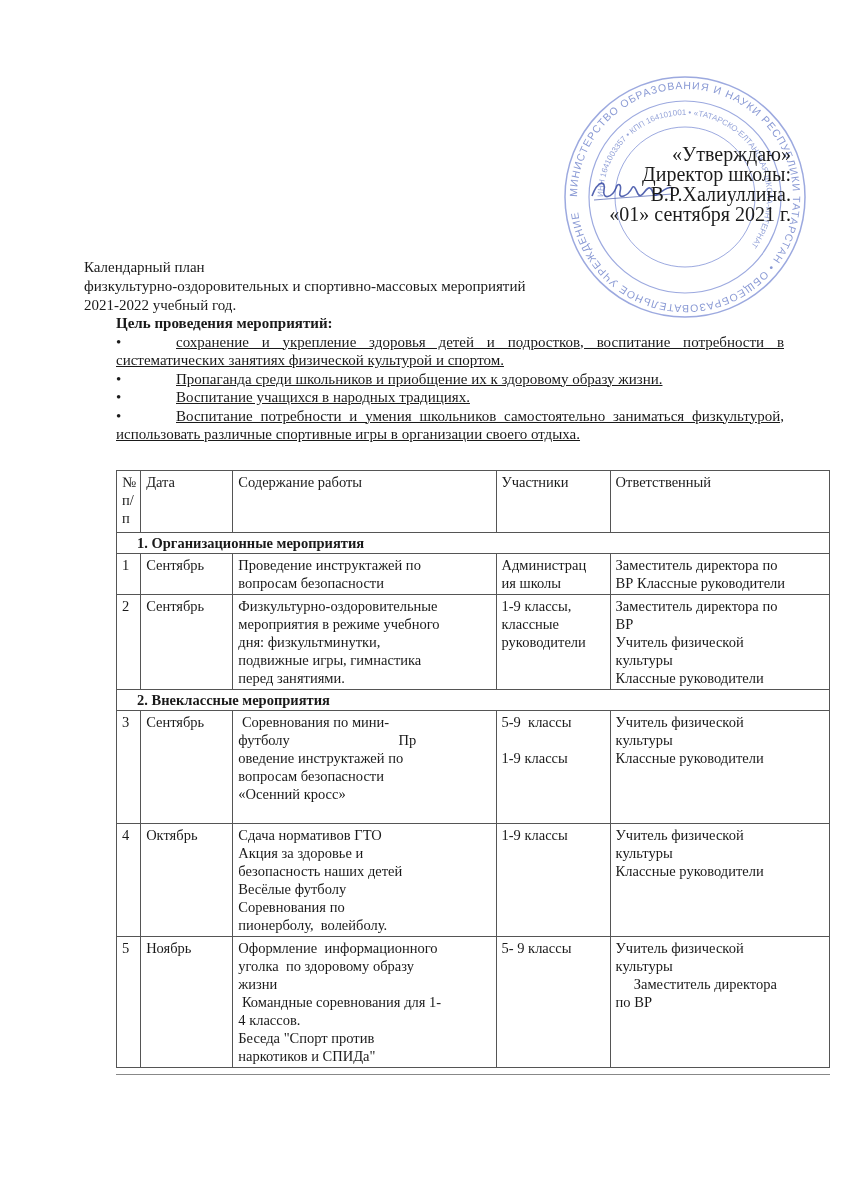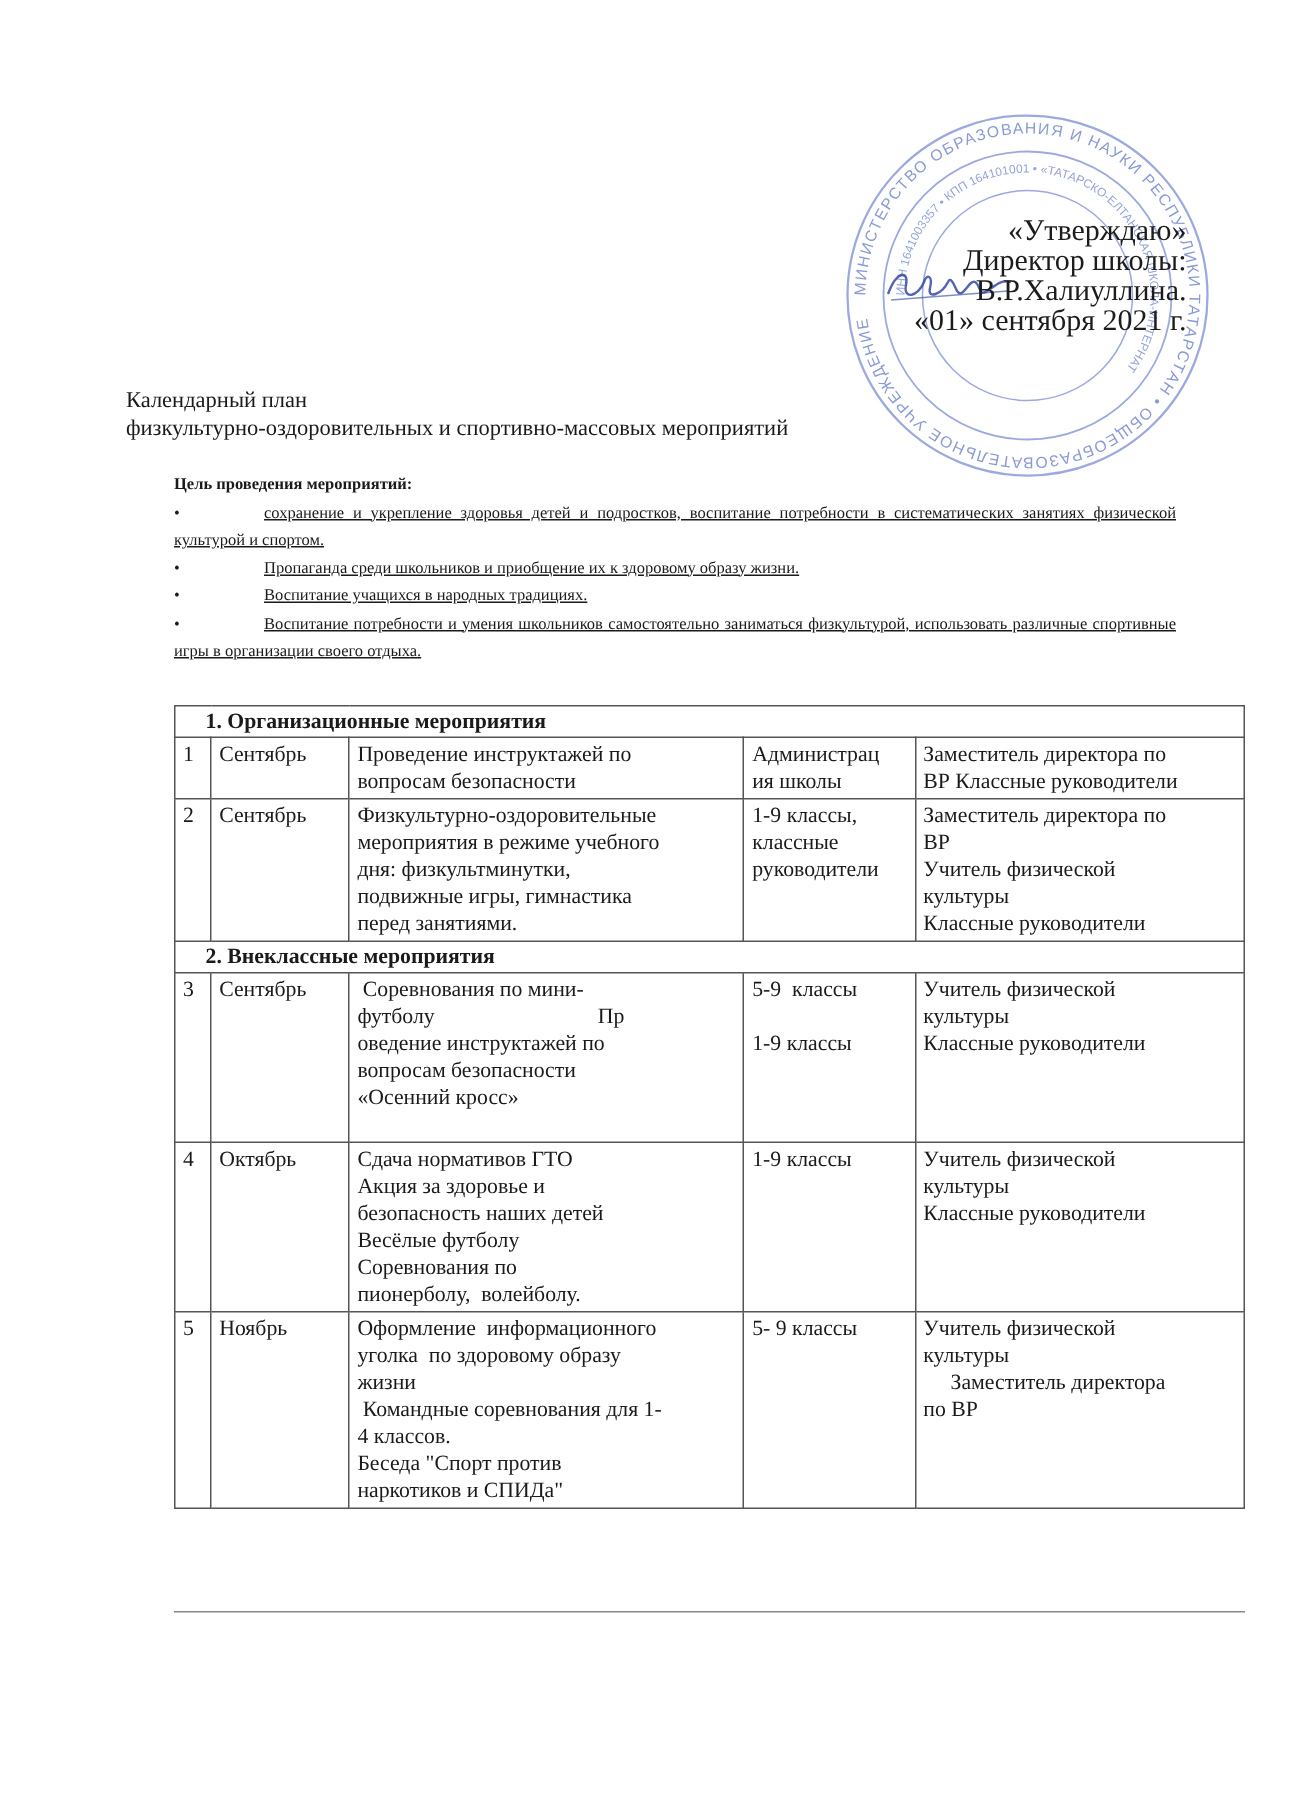--- a/index.html
+++ b/index.html
@@ -11,21 +11,21 @@
     .stamp { position: absolute; left: 560px; top: 72px; width: 250px; height: 250px; }
     .approval {
       position: absolute; right: 74px; top: 144px; text-align: right;
       font-size: 20px; line-height: 20px; color: #1c1c1c;
     }
     .signature { position: absolute; left: 588px; top: 176px; width: 90px; height: 30px; }
     .title-block {
       position: absolute; left: 84px; top: 258px; width: 700px; text-align: left;
       font-weight: normal; font-size: 15px; line-height: 19px;
     }
-    .goal-block { position: absolute; left: 116px; top: 314px; width: 668px; font-size: 11px; line-height: 18.5px; }
+    .goal-block { position: absolute; left: 116px; top: 314px; width: 668px; font-size: 15px; line-height: 18.5px; }
     .goal-title { font-weight: bold; }
     .goal-item { text-align: justify; text-align-last: left; text-decoration: underline; }
     .goal-item .bullet { display: inline-block; width: 60px; }
     table.plan {
       position: absolute; left: 116px; top: 470px; width: 714px; border-collapse: collapse;
       font-size: 14.5px; line-height: 18px; table-layout: fixed;
     }
     table.plan td { border: 1px solid #555; vertical-align: top; padding: 2px 6px 2px 5px; }
     table.plan tr.section td { font-weight: bold; padding: 1px 20px; }
     .c1 { width: 22px; } .c2 { width: 84px; } .c3 { width: 240px; } .c4 { width: 104px; } .c5 { width: 200px; }
@@ -63,39 +63,47 @@
   <div class="approval">
     <div>«Утверждаю»</div>
     <div>Директор школы:</div>
     <div>В.Р.Халиуллина.</div>
     <div>«01» сентября 2021 г.</div>
   </div>
 
   <div class="title-block">
     <div>Календарный план</div>
     <div>физкультурно-оздоровительных и спортивно-массовых мероприятий</div>
+    <div>2021-2022 учебный год.</div>
   </div>
 
   <div class="goal-block">
     <div class="goal-title">Цель проведения мероприятий:</div>
     <div class="goal-item"><span class="bullet">•</span><span>сохранение и укрепление здоровья детей и подростков, воспитание потребности в систематических занятиях физической культурой и спортом.</span></div>
     <div class="goal-item"><span class="bullet">•</span><span>Пропаганда среди школьников и приобщение их к здоровому образу жизни.</span></div>
     <div class="goal-item"><span class="bullet">•</span><span>Воспитание учащихся в народных традициях.</span></div>
     <div class="goal-item"><span class="bullet">•</span><span>Воспитание потребности и умения школьников самостоятельно заниматься физкультурой, использовать различные спортивные игры в организации своего отдыха.</span></div>
   </div>
 
   <table class="plan">
     <colgroup>
         <col class="c1">
         <col class="c2">
         <col class="c3">
         <col class="c4">
         <col class="c5">
       </colgroup>
     <tbody id="plan-body">
+      <tr style="height:62px;">
+        <td>№ п/п</td>
+        <td>Дата</td>
+        <td>Содержание работы</td>
+        <td>Участники</td>
+        <td>Ответственный</td>
+      </tr>
     <tr class="section">
           <td colspan="5">1. Организационные мероприятия</td>
         </tr>
         <tr>
           <td>1</td>
           <td>Сентябрь</td>
           <td>
             <span class="line">Проведение инструктажей по</span>
             <span class="line">вопросам безопасности</span>
           </td>

